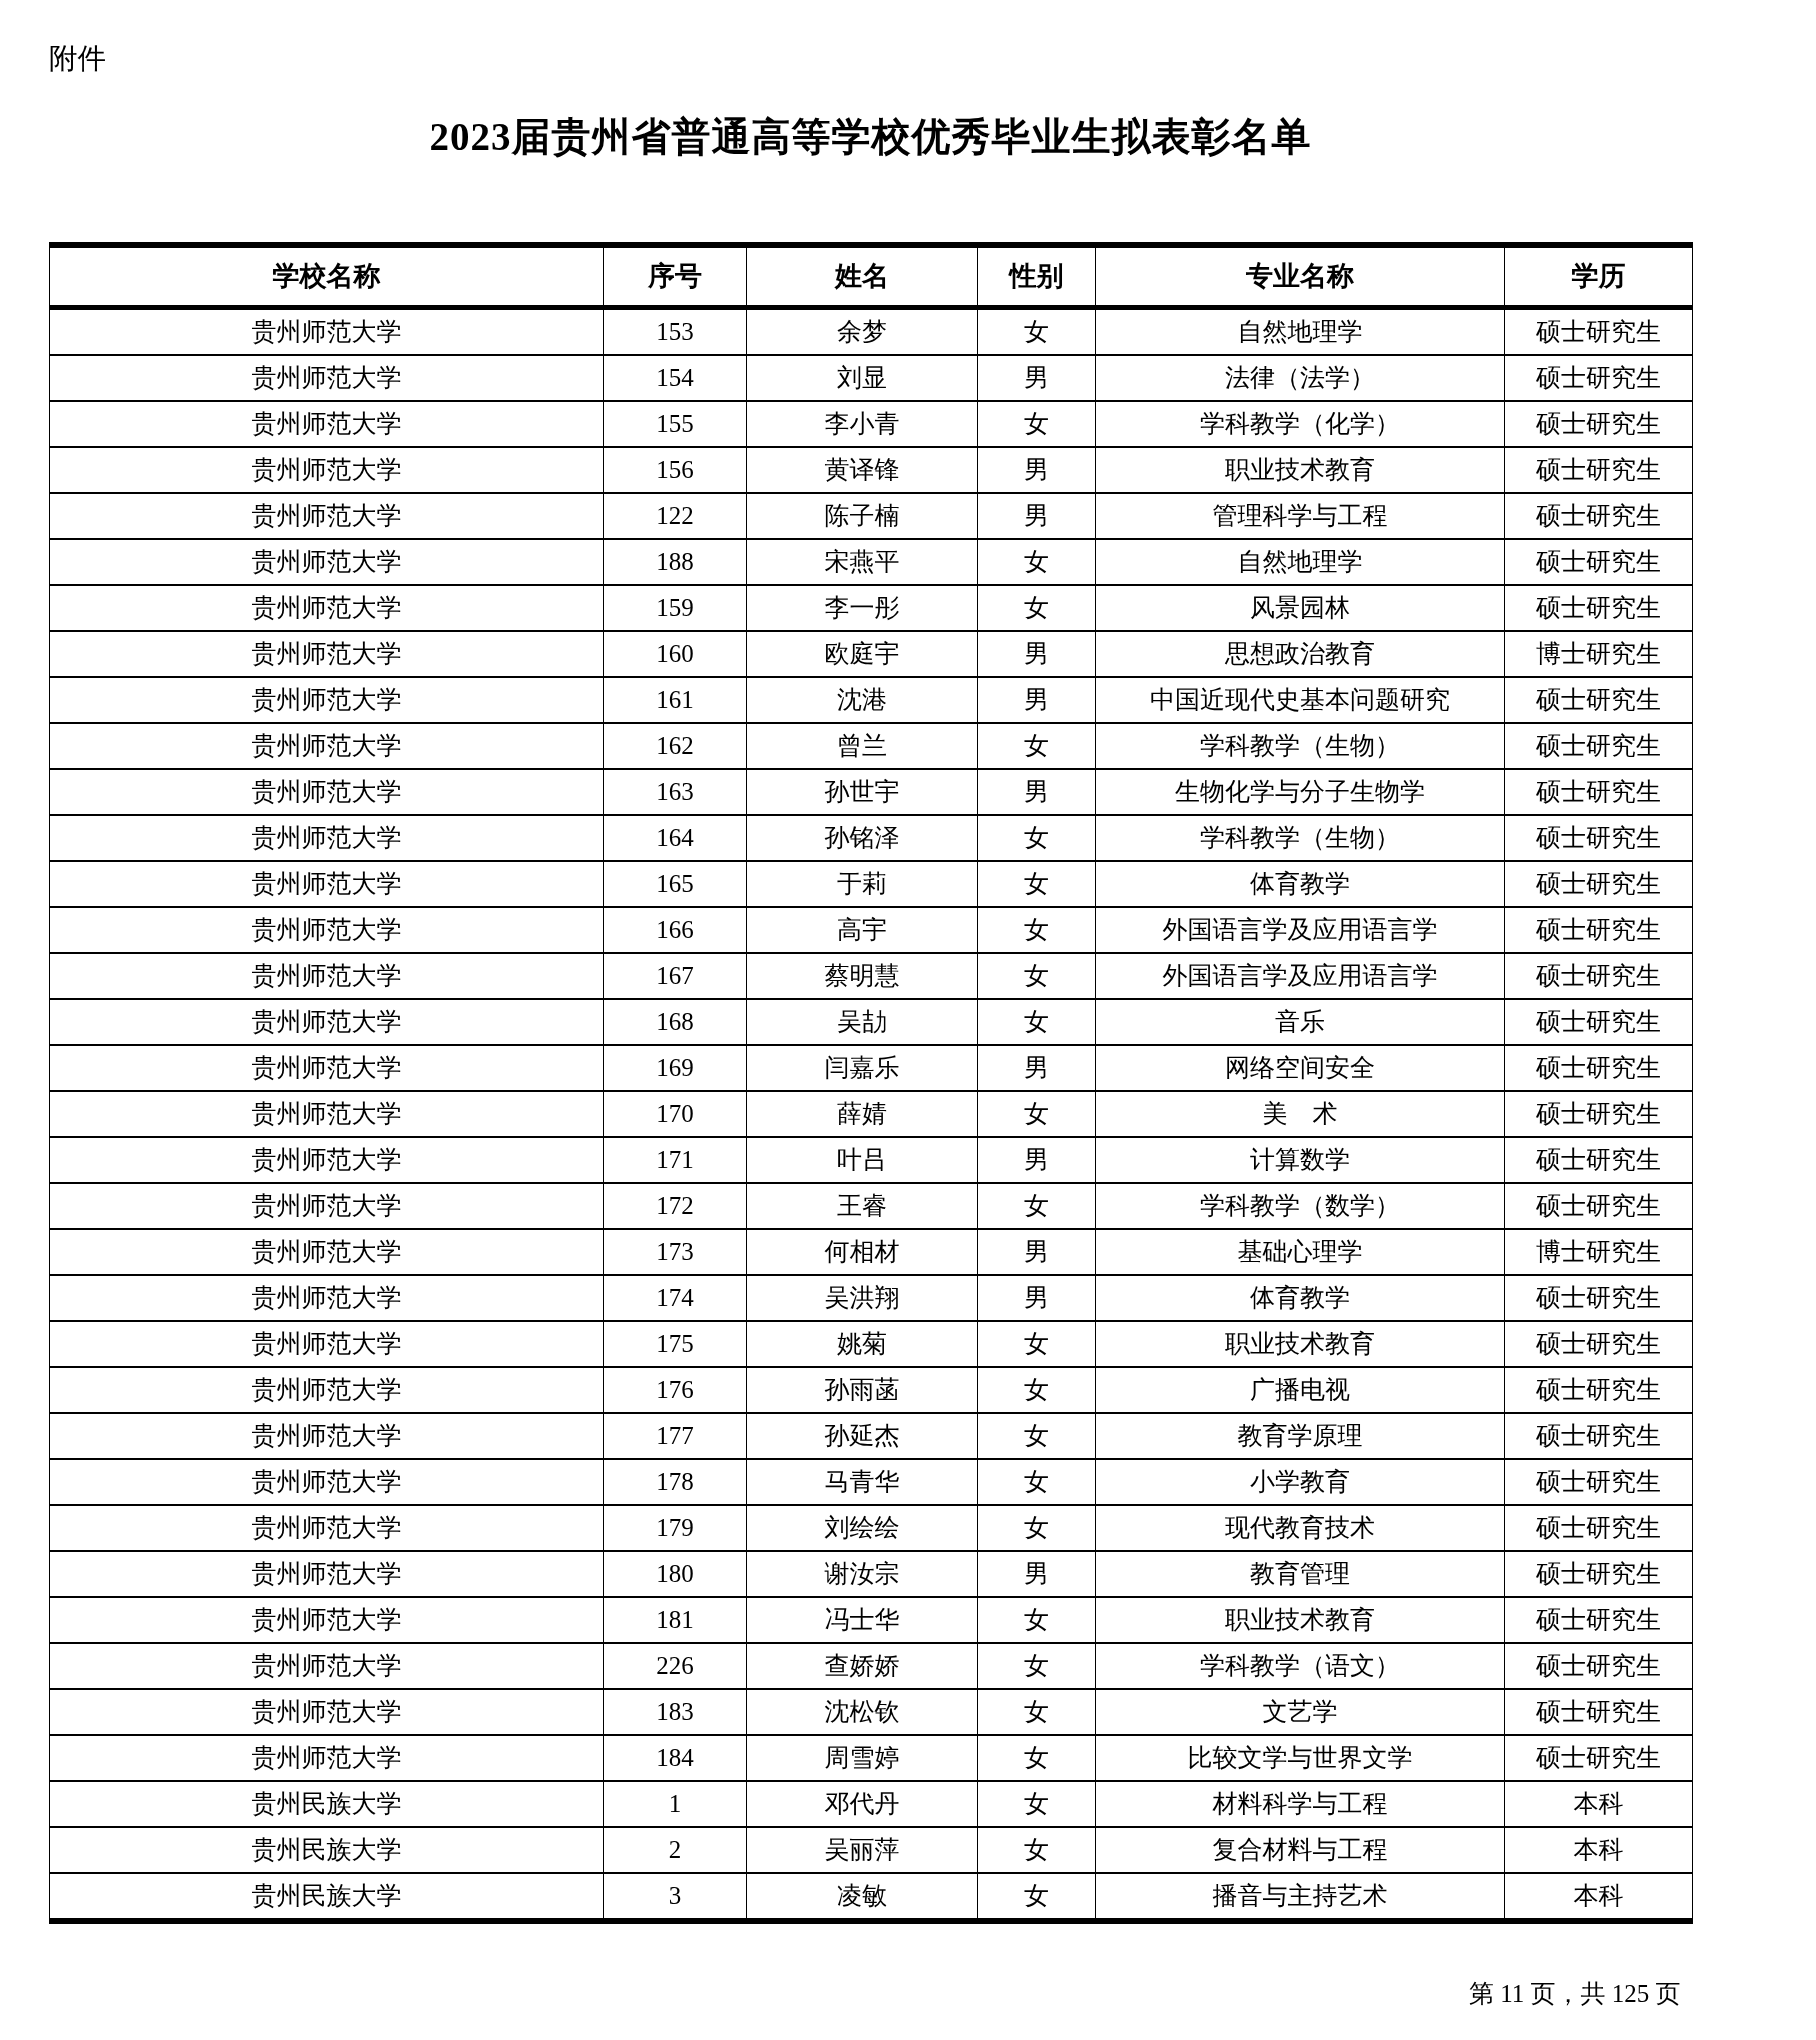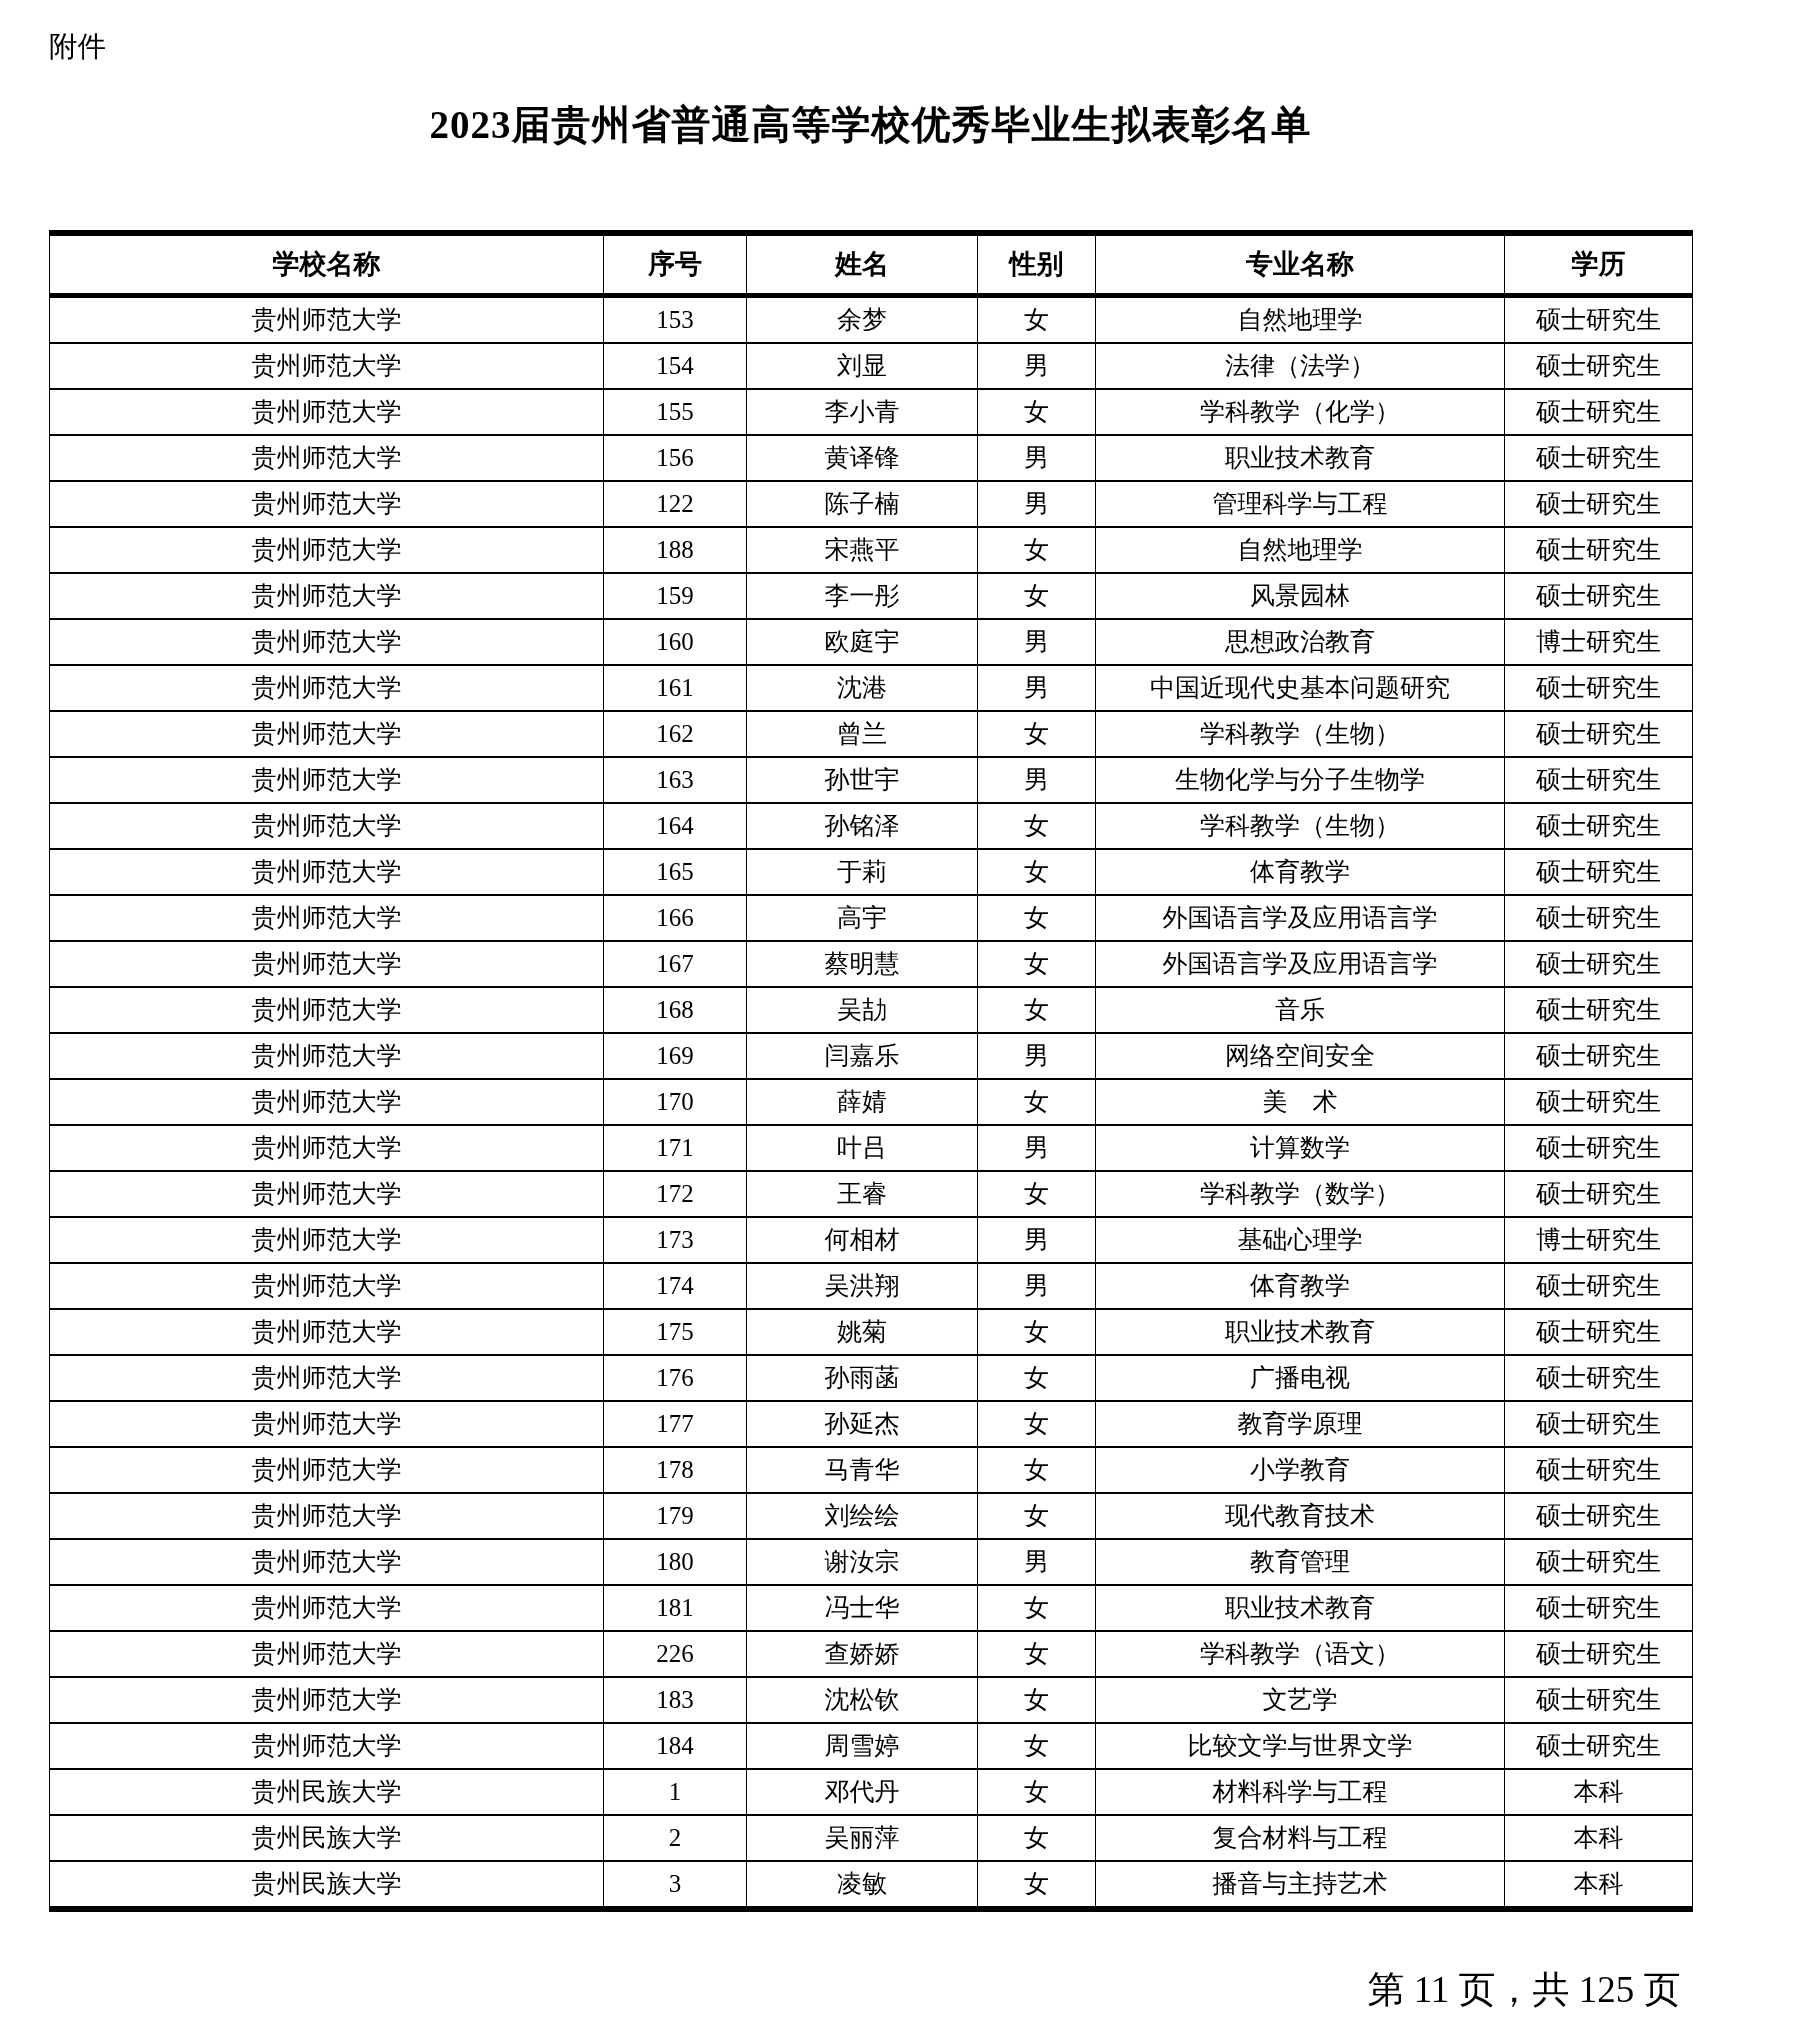--- a/index.html
+++ b/index.html
@@ -12,21 +12,21 @@
   body {
     width: 1817px;
     height: 2040px;
     overflow: hidden;
   }
   .content {
     width: 1643px;
     margin-left: 49px;
   }
   .attachment {
-    padding-top: 30px;
+    padding-top: 42px;
     font-size: 28.5px;
     line-height: 1.2;
   }
   .doc-title {
     margin: 38px 0 5px 0;
     font-size: 39px;
     font-weight: bold;
     text-align: center;
     letter-spacing: 1px;
     line-height: 1.2;
@@ -61,21 +61,21 @@
     font-size: 25px;
     height: 44px;
     border-left: 1.9px solid #000;
     border-right: 1.9px solid #000;
     border-top: 2.9px solid #000;
     border-bottom: 2.9px solid #000;
   }
   .page-footer {
     margin-top: 53px;
     text-align: right;
-    font-size: 37px;
+    font-size: 25px;
     padding-right: 11.4px;
   }
 </style>
 </head>
 <body>
 
 <div class="content">
 
   <div class="attachment">附件</div>
 

